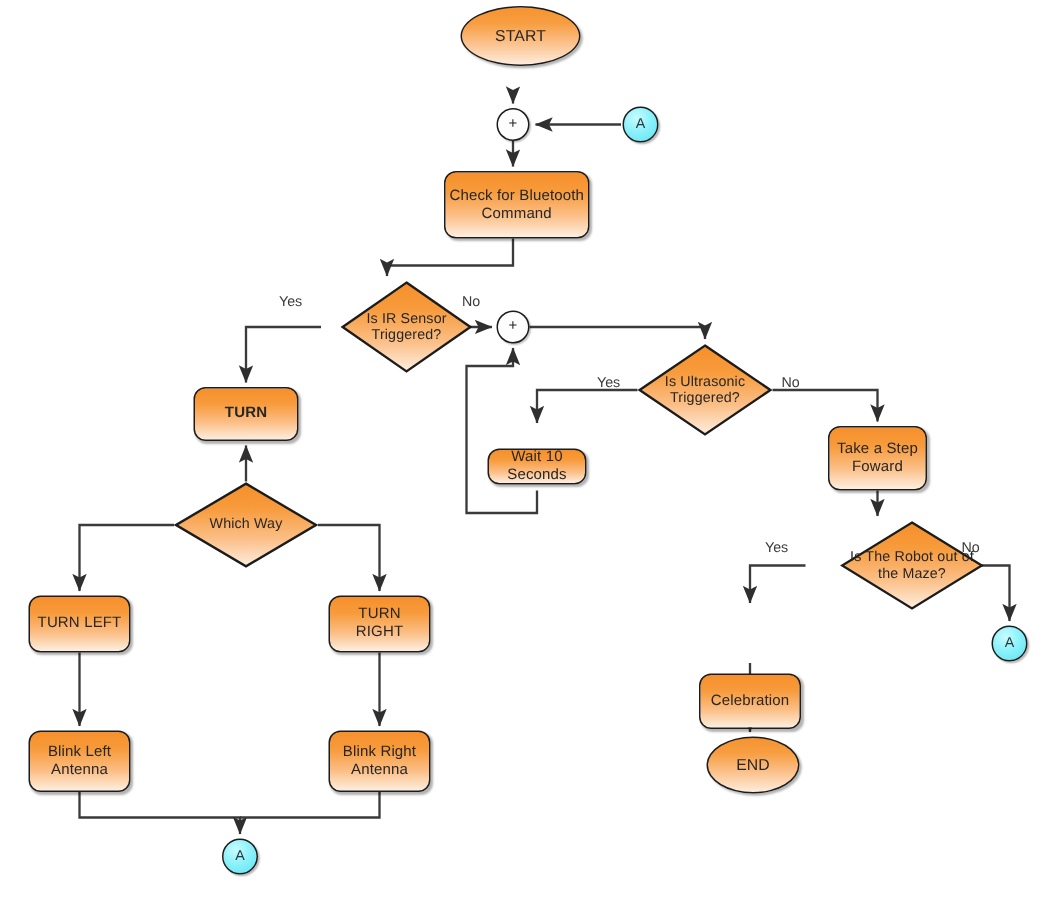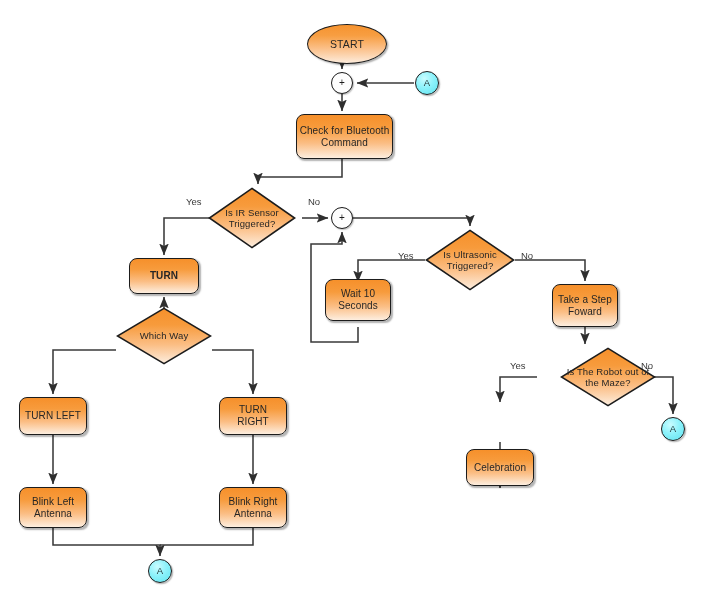--- a/index.html
+++ b/index.html
@@ -152,38 +152,38 @@
       <path d="M53,435 L53,484" marker-end="url(#arrow)"></path>
 
       <path d="M253,435 L253,484" marker-end="url(#arrow)"></path>
 
       <path d="M53,528 L53,545 L160,545 L160,556" marker-end="url(#arrow)"></path>
 
       <path d="M253,528 L253,545 L160,545"></path>
     </g>
   </svg>
 
-  <div class="node terminator" style="left:307px;top:24px;width:80px;height:40px;">
+  <div class="node terminator" style="left:307px;top:4px;width:80px;height:40px;">
     <span class="node-label">START</span>
   </div>
 
   <div class="node junction" style="left:331px;top:72px;width:22px;height:22px;">
     <span class="node-label">+</span>
   </div>
 
   <div class="node connector" style="left:415px;top:71px;width:24px;height:24px;">
     <span class="node-label">A</span>
   </div>
 
   <div class="node process" style="left:296px;top:114px;width:97px;height:45px;">
     <span class="node-label">Check for Bluetooth
 Command</span>
   </div>
 
-  <div class="node decision" style="left:208px;top:187px;width:88px;height:62px;">
+  <div class="node decision" style="left:227px;top:187px;width:88px;height:62px;">
     <svg class="dia-shape" viewBox="0 0 88 62" preserveAspectRatio="none">
       <defs>
         <linearGradient id="gdia1" x1="0" y1="0" x2="0" y2="1">
           <stop offset="0%" stop-color="#f6902b"></stop>
           <stop offset="30%" stop-color="#f79b3c"></stop>
           <stop offset="66%" stop-color="#fbbe85"></stop>
           <stop offset="100%" stop-color="#fdeedf"></stop>
         </linearGradient>
       </defs>
       <path d="M44,1.4 L86.6,31 L44,60.6 L1.4,31 Z" fill="url(#gdia1)" stroke="#1c1c1c" stroke-width="1.6"></path>
@@ -209,31 +209,31 @@
           <stop offset="66%" stop-color="#fbbe85"></stop>
           <stop offset="100%" stop-color="#fdeedf"></stop>
         </linearGradient>
       </defs>
       <path d="M45,1.4 L88.6,31 L45,60.6 L1.4,31 Z" fill="url(#gdia2)" stroke="#1c1c1c" stroke-width="1.6"></path>
     </svg>
     <span class="node-label">Is Ultrasonic
 Triggered?</span>
   </div>
 
-  <div class="node process" style="left:325px;top:279px;width:66px;height:42px;">
+  <div class="node process" style="left:325px;top:299px;width:66px;height:24px;">
     <span class="node-label">Wait 10
 Seconds</span>
   </div>
 
   <div class="node process" style="left:552px;top:284px;width:66px;height:43px;">
     <span class="node-label">Take a Step
 Foward</span>
   </div>
 
-  <div class="node decision" style="left:116px;top:307px;width:96px;height:58px;">
+  <div class="node decision" style="left:116px;top:321px;width:96px;height:58px;">
     <svg class="dia-shape" viewBox="0 0 96 58" preserveAspectRatio="none">
       <defs>
         <linearGradient id="gdia3" x1="0" y1="0" x2="0" y2="1">
           <stop offset="0%" stop-color="#f6902b"></stop>
           <stop offset="30%" stop-color="#f79b3c"></stop>
           <stop offset="66%" stop-color="#fbbe85"></stop>
           <stop offset="100%" stop-color="#fdeedf"></stop>
         </linearGradient>
       </defs>
       <path d="M48,1.4 L94.6,29 L48,56.6 L1.4,29 Z" fill="url(#gdia3)" stroke="#1c1c1c" stroke-width="1.6"></path>
@@ -276,20 +276,23 @@
   <div class="node process" style="left:19px;top:487px;width:68px;height:41px;">
     <span class="node-label">Blink Left
 Antenna</span>
   </div>
 
   <div class="node process" style="left:219px;top:487px;width:68px;height:41px;">
     <span class="node-label">Blink Right
 Antenna</span>
   </div>
 
+  <div class="node terminator" style="left:471px;top:491px;width:62px;height:38px;">
+    <span class="node-label">END</span>
+  </div>
 
   <div class="node connector" style="left:148px;top:559px;width:24px;height:24px;">
     <span class="node-label">A</span>
   </div>
 
   <span class="edge-label" style="left:186px;top:196px;">Yes</span>
   <span class="edge-label" style="left:308px;top:196px;">No</span>
   <span class="edge-label" style="left:398px;top:250px;">Yes</span>
   <span class="edge-label" style="left:521px;top:250px;">No</span>
   <span class="edge-label" style="left:510px;top:360px;">Yes</span>

